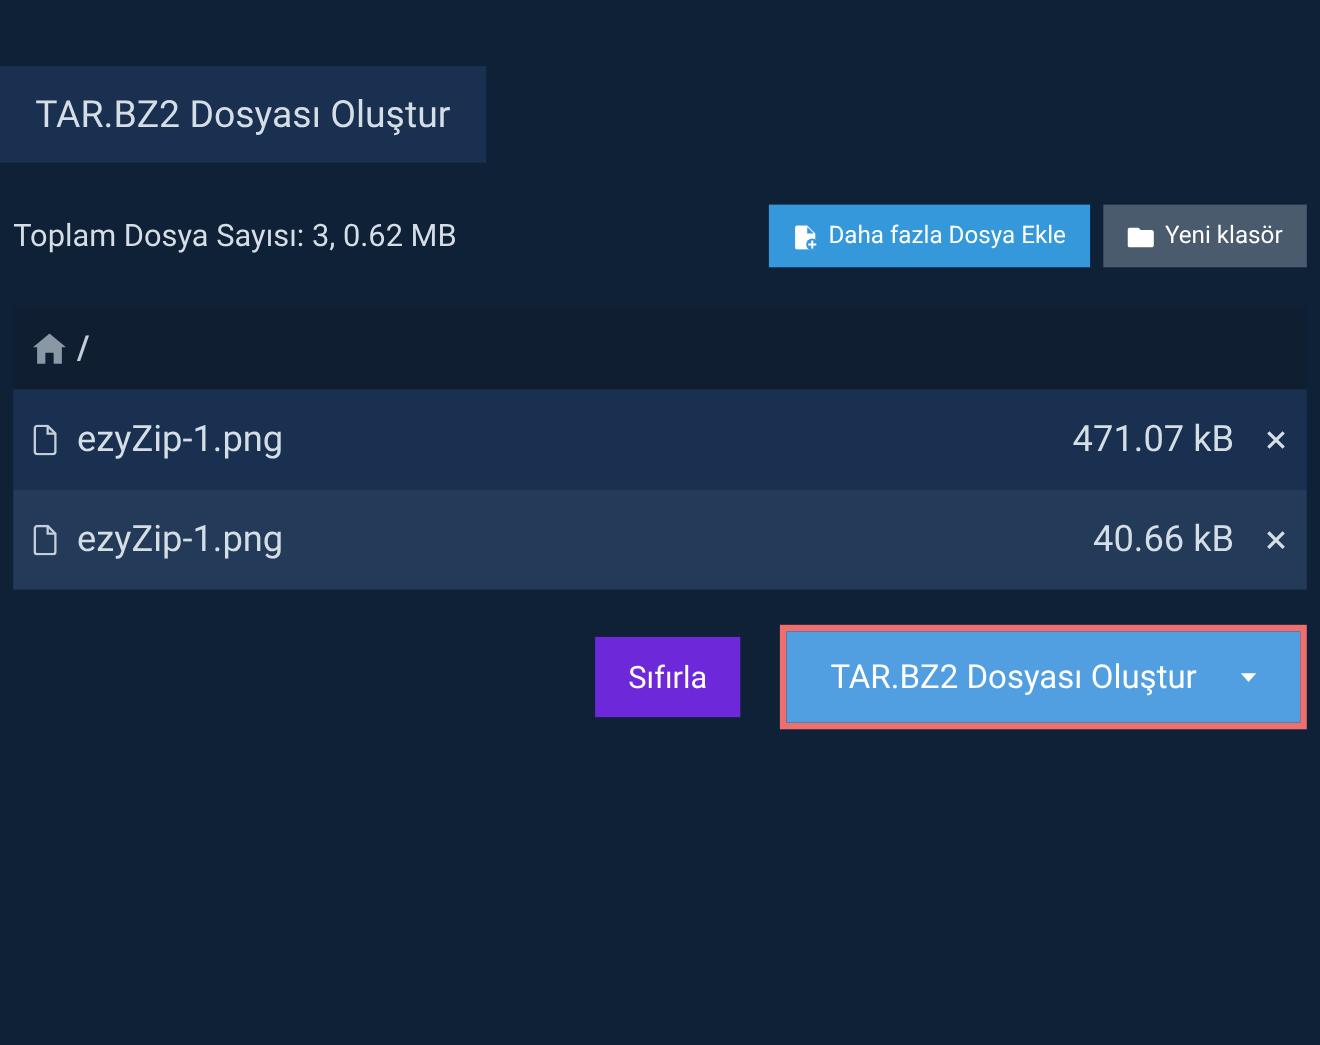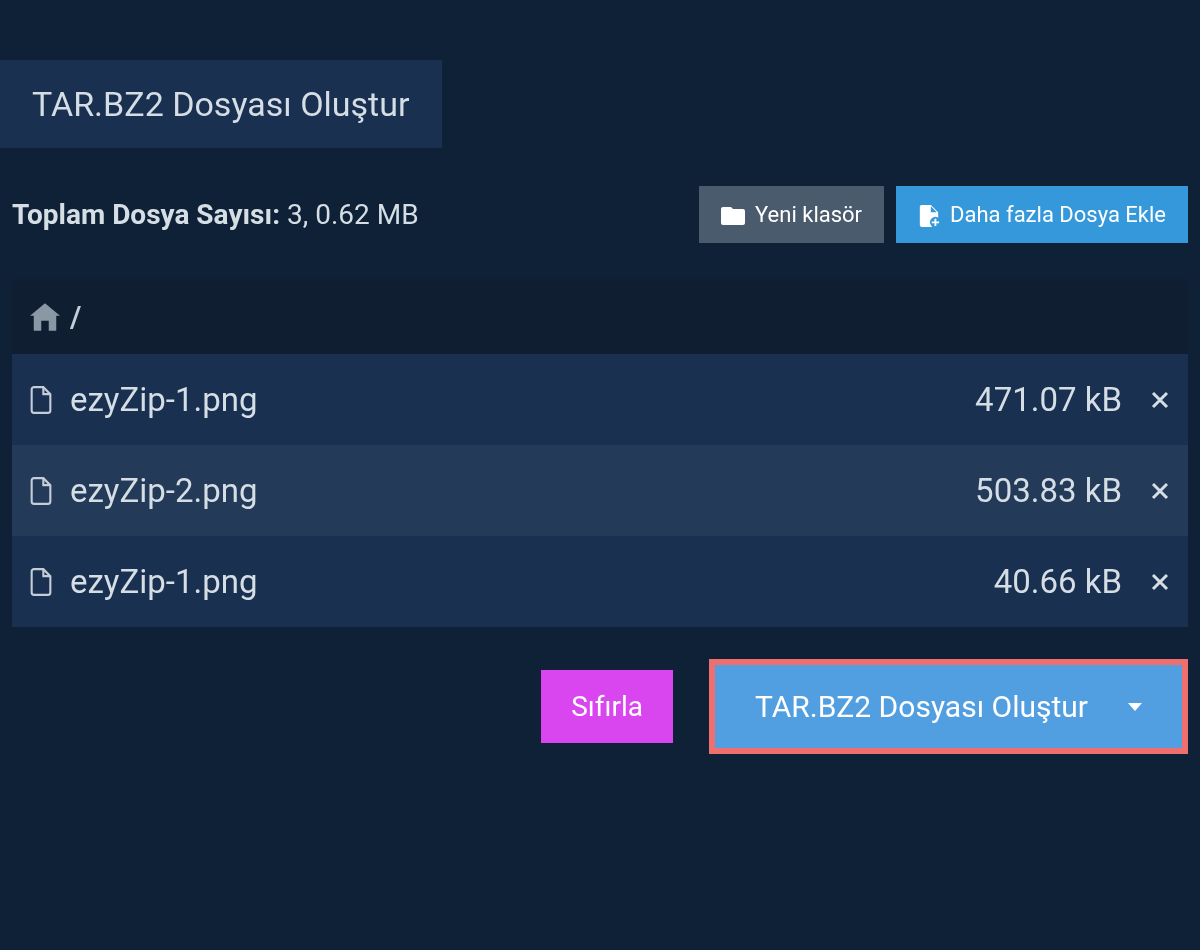--- a/index.html
+++ b/index.html
@@ -33,21 +33,21 @@
       display: flex;
       justify-content: space-between;
       align-items: center;
       padding: 38px 12px 24px 12px;
     }
     .summary-text {
       font-size: 28px;
       color: #d5dde5;
     }
     .summary-label {
-      font-weight: 700;
+      font-weight: 400;
     }
     .summary-value {
       font-weight: 400;
     }
     .button-group {
       display: flex;
       gap: 12px;
     }
     .btn {
       display: inline-flex;
@@ -114,21 +114,21 @@
       align-items: center;
     }
     .action-row {
       display: flex;
       justify-content: flex-end;
       align-items: center;
       gap: 0;
       padding: 32px 12px 18px 12px;
     }
     .btn-reset {
-      background-color: #d946ef;
+      background-color: #6d28d9;
       color: #ffffff;
       padding: 20px 30px;
       font-size: 28px;
       border: none;
       cursor: pointer;
       font-family: inherit;
       margin-right: 36px;
     }
     .btn-create-wrap {
       border: 6px solid #ef6e6e;
@@ -173,37 +173,37 @@
       <span>TAR.BZ2 Dosyası Oluştur</span>
     </div>
   </div>
 
   <div class="summary-row">
     <div class="summary-text">
       <span class="summary-label">Toplam Dosya Sayısı:</span>
       <span class="summary-value">3, 0.62 MB</span>
     </div>
     <div class="button-group">
-      <button class="btn btn-secondary">
-        <span class="icon">
-          <svg width="24" height="20" viewBox="0 0 24 20" fill="currentColor">
-            <path d="M10 2H2C0.9 2 0 2.9 0 4v14c0 1.1 0.9 2 2 2h20c1.1 0 2-0.9 2-2V6c0-1.1-0.9-2-2-2H12L10 2z"></path>
-          </svg>
-        </span>
-        <span>Yeni klasör</span>
-      </button>
       <button class="btn btn-primary">
         <span class="icon">
           <svg width="22" height="24" viewBox="0 0 24 26" fill="currentColor">
             <path d="M14 2H4C2.9 2 2 2.9 2 4v20c0 1.1 0.9 2 2 2h16c1.1 0 2-0.9 2-2V10L14 2z M14 3.5L20.5 10H14V3.5z"></path>
             <circle cx="19" cy="21" r="6" fill="#3498db"></circle>
             <path d="M19 17v8M15 21h8" stroke="#ffffff" stroke-width="2" fill="none"></path>
           </svg>
         </span>
         <span>Daha fazla Dosya Ekle</span>
+      </button>
+      <button class="btn btn-secondary">
+        <span class="icon">
+          <svg width="24" height="20" viewBox="0 0 24 20" fill="currentColor">
+            <path d="M10 2H2C0.9 2 0 2.9 0 4v14c0 1.1 0.9 2 2 2h20c1.1 0 2-0.9 2-2V6c0-1.1-0.9-2-2-2H12L10 2z"></path>
+          </svg>
+        </span>
+        <span>Yeni klasör</span>
       </button>
     </div>
   </div>
 
   <div class="file-panel">
     <div class="breadcrumb">
       <span class="icon">
         <svg width="30" height="28" viewBox="0 0 24 22" fill="#8a97a5">
           <path d="M12 0L0 10h3v12h6v-8h6v8h6V10h3L12 0z"></path>
         </svg>
@@ -223,37 +223,20 @@
         <span class="file-size">471.07 kB</span>
         <span class="file-remove">
           <span class="icon">
             <svg width="20" height="20" viewBox="0 0 20 20" stroke="#d5dde5" stroke-width="3">
               <path d="M3 3L17 17M17 3L3 17"></path>
             </svg>
           </span>
         </span>
       </div>
 
-      <div class="file-row">
-        <span class="icon">
-          <svg width="22" height="28" viewBox="0 0 18 24" fill="none" stroke="#c5ced8" stroke-width="1.8">
-            <path d="M11 1H3C1.9 1 1 1.9 1 3v18c0 1.1 0.9 2 2 2h12c1.1 0 2-0.9 2-2V7L11 1z"></path>
-            <path d="M11 1v6h6"></path>
-          </svg>
-        </span>
-        <span class="file-name">ezyZip-2.png</span>
-        <span class="file-size">503.83 kB</span>
-        <span class="file-remove">
-          <span class="icon">
-            <svg width="20" height="20" viewBox="0 0 20 20" stroke="#d5dde5" stroke-width="3">
-              <path d="M3 3L17 17M17 3L3 17"></path>
-            </svg>
-          </span>
-        </span>
-      </div>
 
       <div class="file-row">
         <span class="icon">
           <svg width="22" height="28" viewBox="0 0 18 24" fill="none" stroke="#c5ced8" stroke-width="1.8">
             <path d="M11 1H3C1.9 1 1 1.9 1 3v18c0 1.1 0.9 2 2 2h12c1.1 0 2-0.9 2-2V7L11 1z"></path>
             <path d="M11 1v6h6"></path>
           </svg>
         </span>
         <span class="file-name">ezyZip-1.png</span>
         <span class="file-size">40.66 kB</span>

